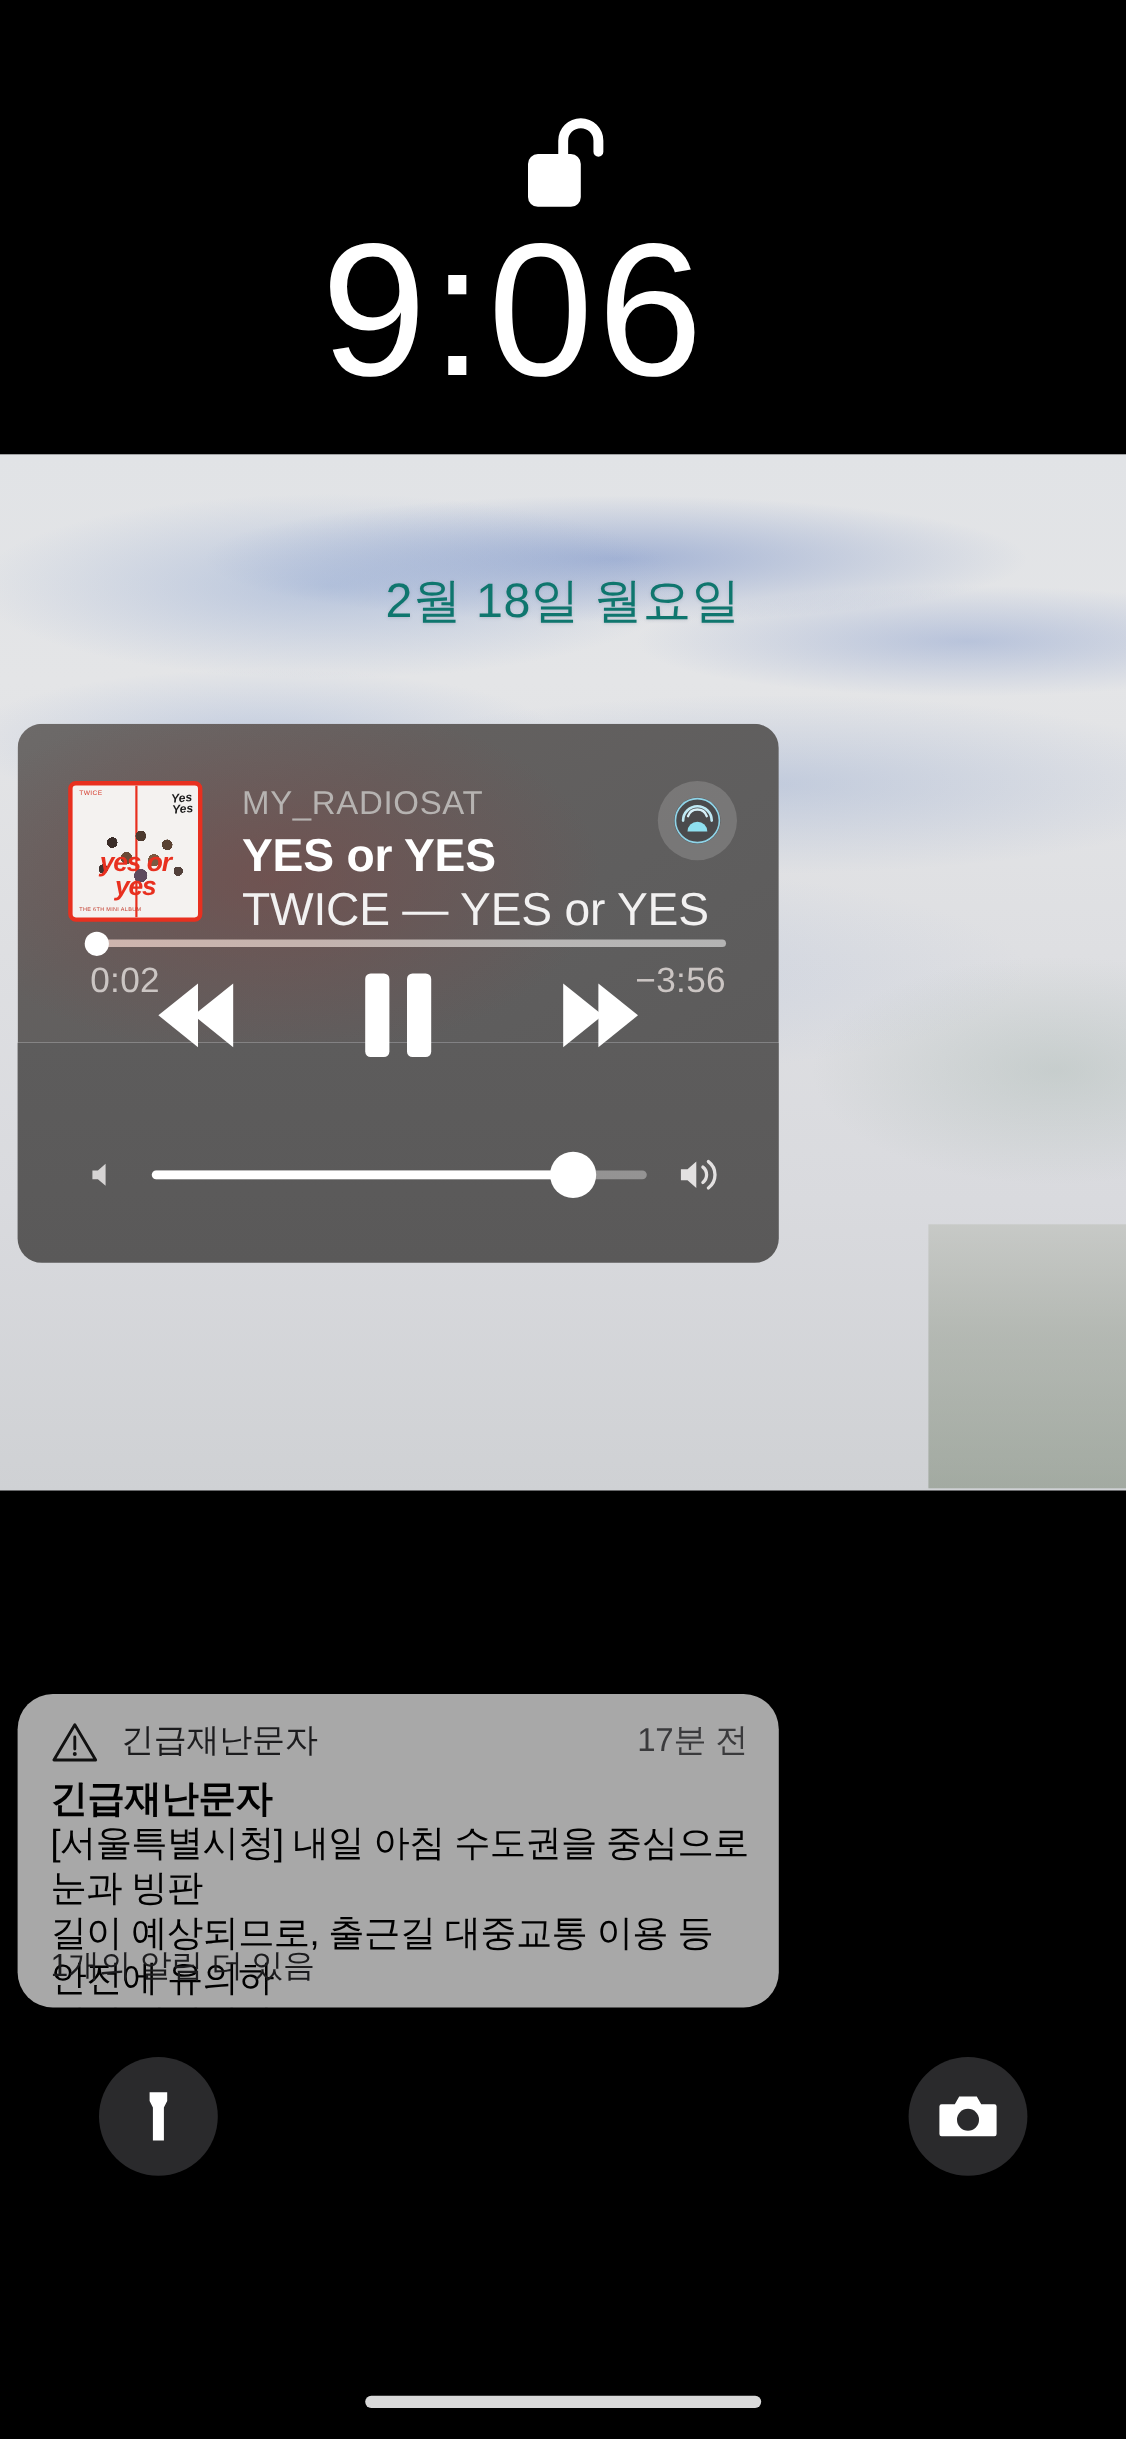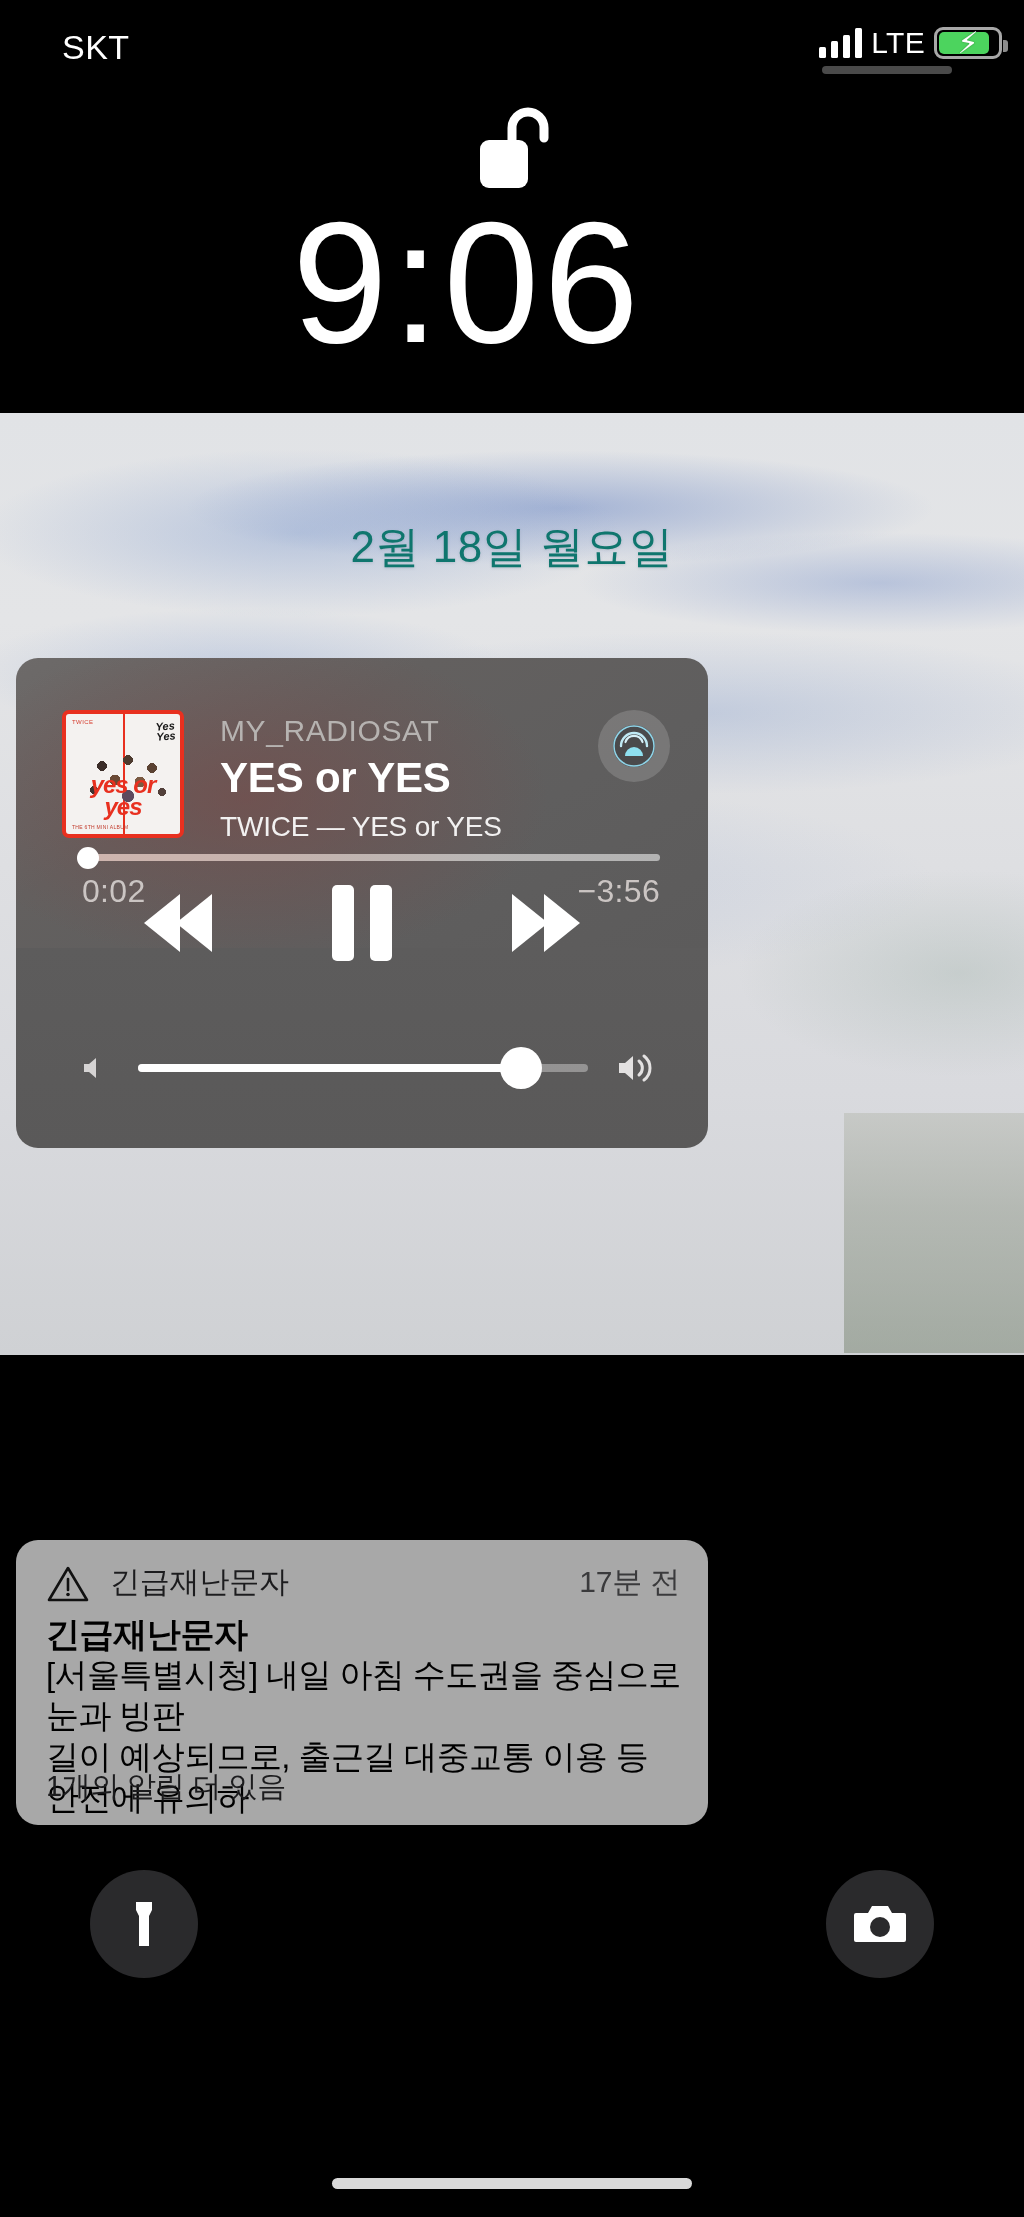--- a/index.html
+++ b/index.html
@@ -179,21 +179,21 @@
   #media-text { margin-left: 36px; padding-top: 4px; }
   #app-name {
     font-size: 30px; font-weight: 500; color: #b6b3b1;
     letter-spacing: .6px; line-height: 34px;
   }
   #track-title {
     font-size: 42px; font-weight: 700; color: #ffffff;
     line-height: 50px; margin-top: 5px; letter-spacing: -.2px;
   }
   #track-subtitle {
-    font-size: 28px; font-weight: 400; color: #f2f1f1;
+    font-size: 42px; font-weight: 400; color: #f2f1f1;
     line-height: 46px; margin-top: 1px; letter-spacing: -.2px;
   }
   #airplay-button {
     position: absolute; right: 38px; top: 52px;
     width: 72px; height: 72px; border-radius: 50%;
     background: rgba(255,255,255,0.16);
     display: flex; align-items: center; justify-content: center;
   }
 
   
@@ -269,21 +269,21 @@
   }
   #notif-close {
     position: absolute; right: 46px; top: 196px;
     width: 78px; height: 78px; border-radius: 50%;
     background: #3a3a3c;
     display: flex; align-items: center; justify-content: center;
   }
   #notif-card {
     position: absolute; left: 16px; top: 1540px;
     width: 692px; height: 285px;
-    border-radius: 22px;
+    border-radius: 32px;
     background: #a8a8a8;
     z-index: 28;
     overflow: hidden;
   }
   #notif-top {
     position: absolute; left: 30px; right: 28px; top: 22px;
     display: flex; align-items: center;
   }
   #notif-app-name {
     margin-left: 20px;
@@ -331,37 +331,20 @@
 </style>
 </head>
 <body>
 
 <div id="screen">
 
   <div id="wallpaper">
     <div id="wallpaper-landscape"></div>
   </div>
 
-  <div id="statusbar">
-    <div id="carrier">SKT</div>
-    <div id="status-right">
-      <div class="sig-bars">
-        <i></i>
-          <i></i>
-          <i></i>
-          <i></i>
-      </div>
-      <div id="lte-label">LTE</div>
-      <div id="battery">
-        <div id="battery-fill" style="width: 86%;"></div>
-        <div id="battery-bolt">⚡</div>
-      </div>
-    </div>
-    <div id="status-underbar"></div>
-  </div>
 
   <svg id="lock-icon" viewBox="0 0 92 96">
     <path d="M46 36 L46 24 A16 16 0 0 1 78 24 L78 34" fill="none" stroke="#ffffff" stroke-width="9" stroke-linecap="round"></path>
     <rect x="14" y="36" width="48" height="48" rx="9" fill="#ffffff"></rect>
   </svg>
 
   <div id="clock">9:06</div>
   <div id="date">2월 18일 월요일</div>
 
   <div id="nowplaying">

